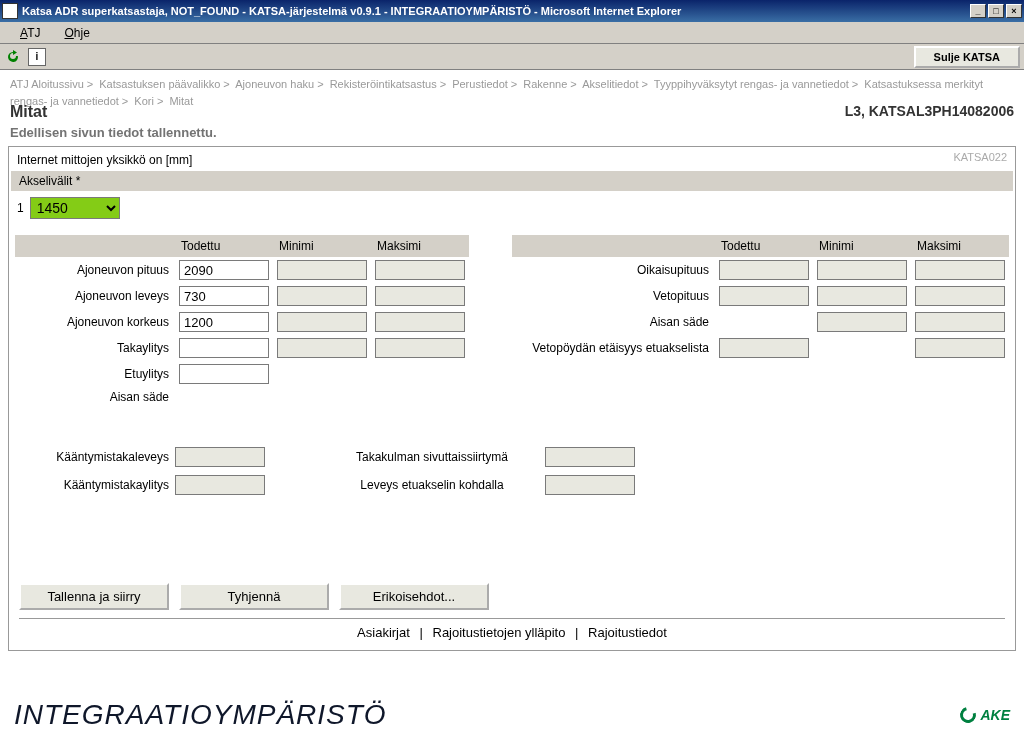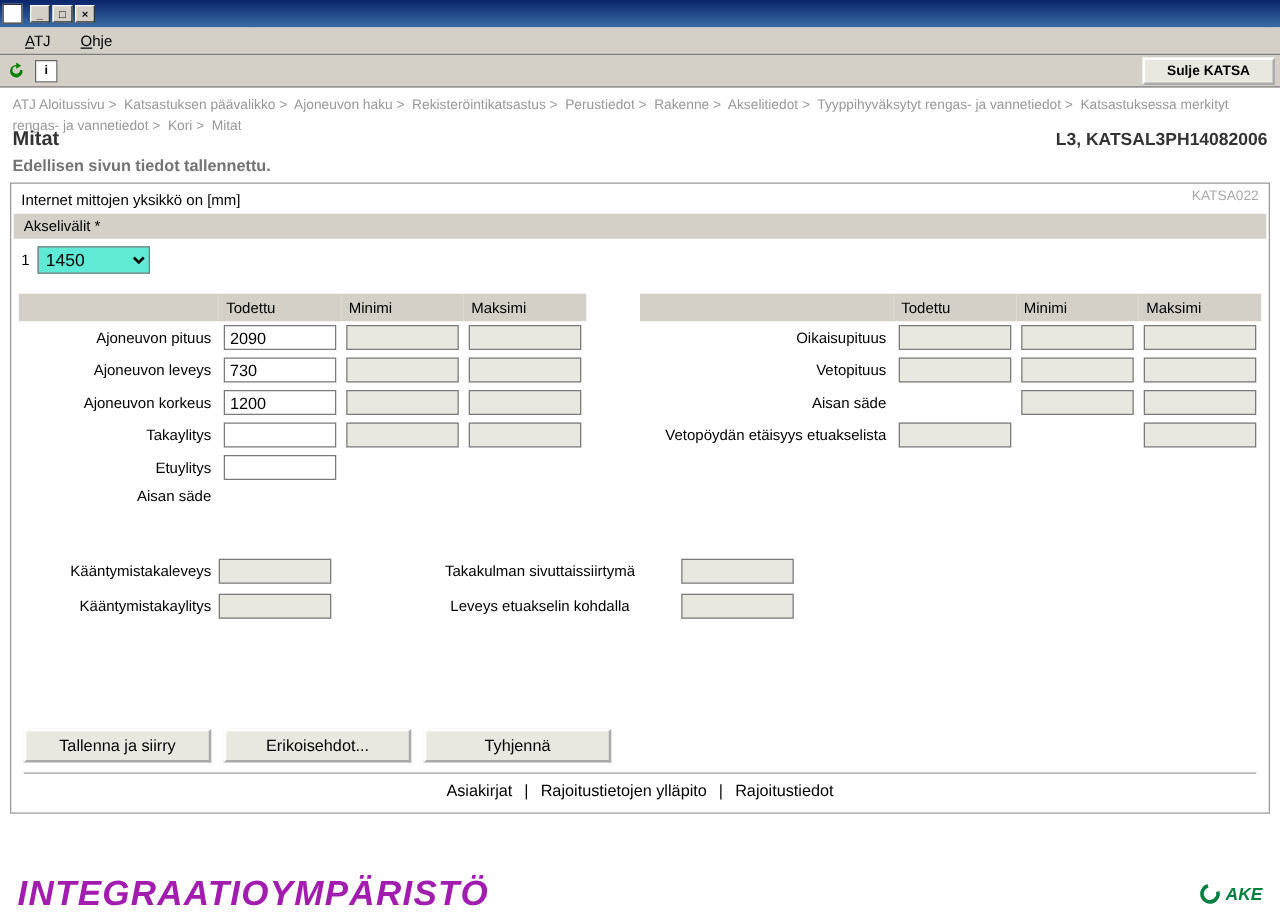--- a/index.html
+++ b/index.html
@@ -29,21 +29,21 @@
 
 .saved-msg { color: #737373; font-weight: bold; font-size: 13px; padding: 4px 10px; }
 
 .content-panel { border: 1px solid #999; margin: 2px 8px 4px 8px; background: #fff; position: relative; height: 505px; }
 .panel-id { position: absolute; top: 4px; right: 8px; color: #aaa; font-size: 11px; }
 .unit-note { padding: 6px 8px 4px 8px; font-size: 12px; }
 .section-header { background: #d4d0c8; padding: 3px 8px; font-size: 12px; margin: 0 2px; }
 
 .axle-row { padding: 6px 8px; display: flex; align-items: center; gap: 6px; }
 .axle-row .idx { font-size: 12px; }
-.axle-select { border: 1px solid #7a7a7a; background: #5eead4; font-size: 14px; padding: 1px 2px; width: 90px; height: 22px; }
+.axle-select { border: 1px solid #7a7a7a; background: #84cc16; font-size: 14px; padding: 1px 2px; width: 90px; height: 22px; }
 
 .grid-wrap { display: flex; padding: 10px 6px 0 6px; }
 .grid-col { flex: 1; }
 .grid-table { border-collapse: collapse; }
 .grid-table th { background: #d4d0c8; font-weight: normal; text-align: left; padding: 4px 6px; font-size: 12px; border: none; }
 .grid-table td { padding: 3px 4px; font-size: 12px; }
 .grid-table td.lbl { text-align: right; padding-right: 6px; white-space: nowrap; }
 .grid-table .lbl-col { width: 160px; }
 input.field { border: 1px solid #7a7a7a; background: #fff; width: 90px; height: 20px; font-size: 13px; padding: 1px 4px; }
 input.field.ro { background: #e8e8e0; }
@@ -55,29 +55,30 @@
 .extra-row .elbl2 { width: 220px; text-align: center; padding-right: 6px; font-size: 12px; }
 
 .action-bar { position: absolute; bottom: 10px; left: 10px; right: 10px; }
 .btn-row { display: flex; gap: 10px; margin-bottom: 8px; }
 .btn { background: #e8e8e0; border: 2px outset #fff; padding: 4px 0; width: 150px; font-size: 13px; cursor: pointer; text-align: center; }
 .link-row { text-align: center; font-size: 13px; border-top: 1px solid #999; padding-top: 6px; }
 .link-row a { color: #000; text-decoration: none; font-weight: normal; }
 .link-row .lsep { margin: 0 6px; }
 
 .footer { position: absolute; bottom: 0; left: 0; right: 0; height: 48px; display: flex; align-items: center; justify-content: space-between; padding: 0 14px; }
-.env-label { font-size: 28px; font-weight: bold; color: #a21caf; font-style: italic; letter-spacing: 1px; }
+.env-label { font-size: 28px; font-weight: normal; color: #0f172a; font-style: italic; letter-spacing: 1px; }
 .ake-logo { color: #008040; font-weight: bold; font-style: italic; font-size: 14px; display: flex; align-items: center; gap: 4px; }
 .ake-logo .ring { width: 16px; height: 16px; border: 3px solid #008040; border-radius: 50%; border-top-color: transparent; transform: rotate(30deg); }
 </style>
 </head>
 <body>
 
 <div class="titlebar">
   <span class="icon"></span>
+  <span class="title">Katsa ADR superkatsastaja, NOT_FOUND - KATSA-järjestelmä v0.9.1 - INTEGRAATIOYMPÄRISTÖ - Microsoft Internet Explorer</span>
   <span class="win-btn">_</span>
   <span class="win-btn">□</span>
   <span class="win-btn">×</span>
 </div>
 
 <div class="menubar">
   <div class="menu-item"><u>A</u><span>TJ</span></div>
   <div class="menu-item"><u>O</u>hje</div>
 </div>
 
@@ -224,22 +225,22 @@
       <input class="field ro" readonly="" style="">
       <div class="gap"></div>
       <div class="elbl2">Leveys etuakselin kohdalla</div>
       <input class="field ro" readonly="" style="">
     </div>
   </div>
 
   <div class="action-bar">
     <div class="btn-row">
       <button class="btn">Tallenna ja siirry</button>
+      <button class="btn">Tyhjennä</button>
       <button class="btn">Erikoisehdot...</button>
-      <button class="btn">Tyhjennä</button>
     </div>
     <div class="link-row">
       <a>Asiakirjat</a>
       <span class="lsep">|</span>
       <a>Rajoitustietojen ylläpito</a>
       <span class="lsep">|</span>
       <a>Rajoitustiedot</a>
     </div>
   </div>
 </div>

